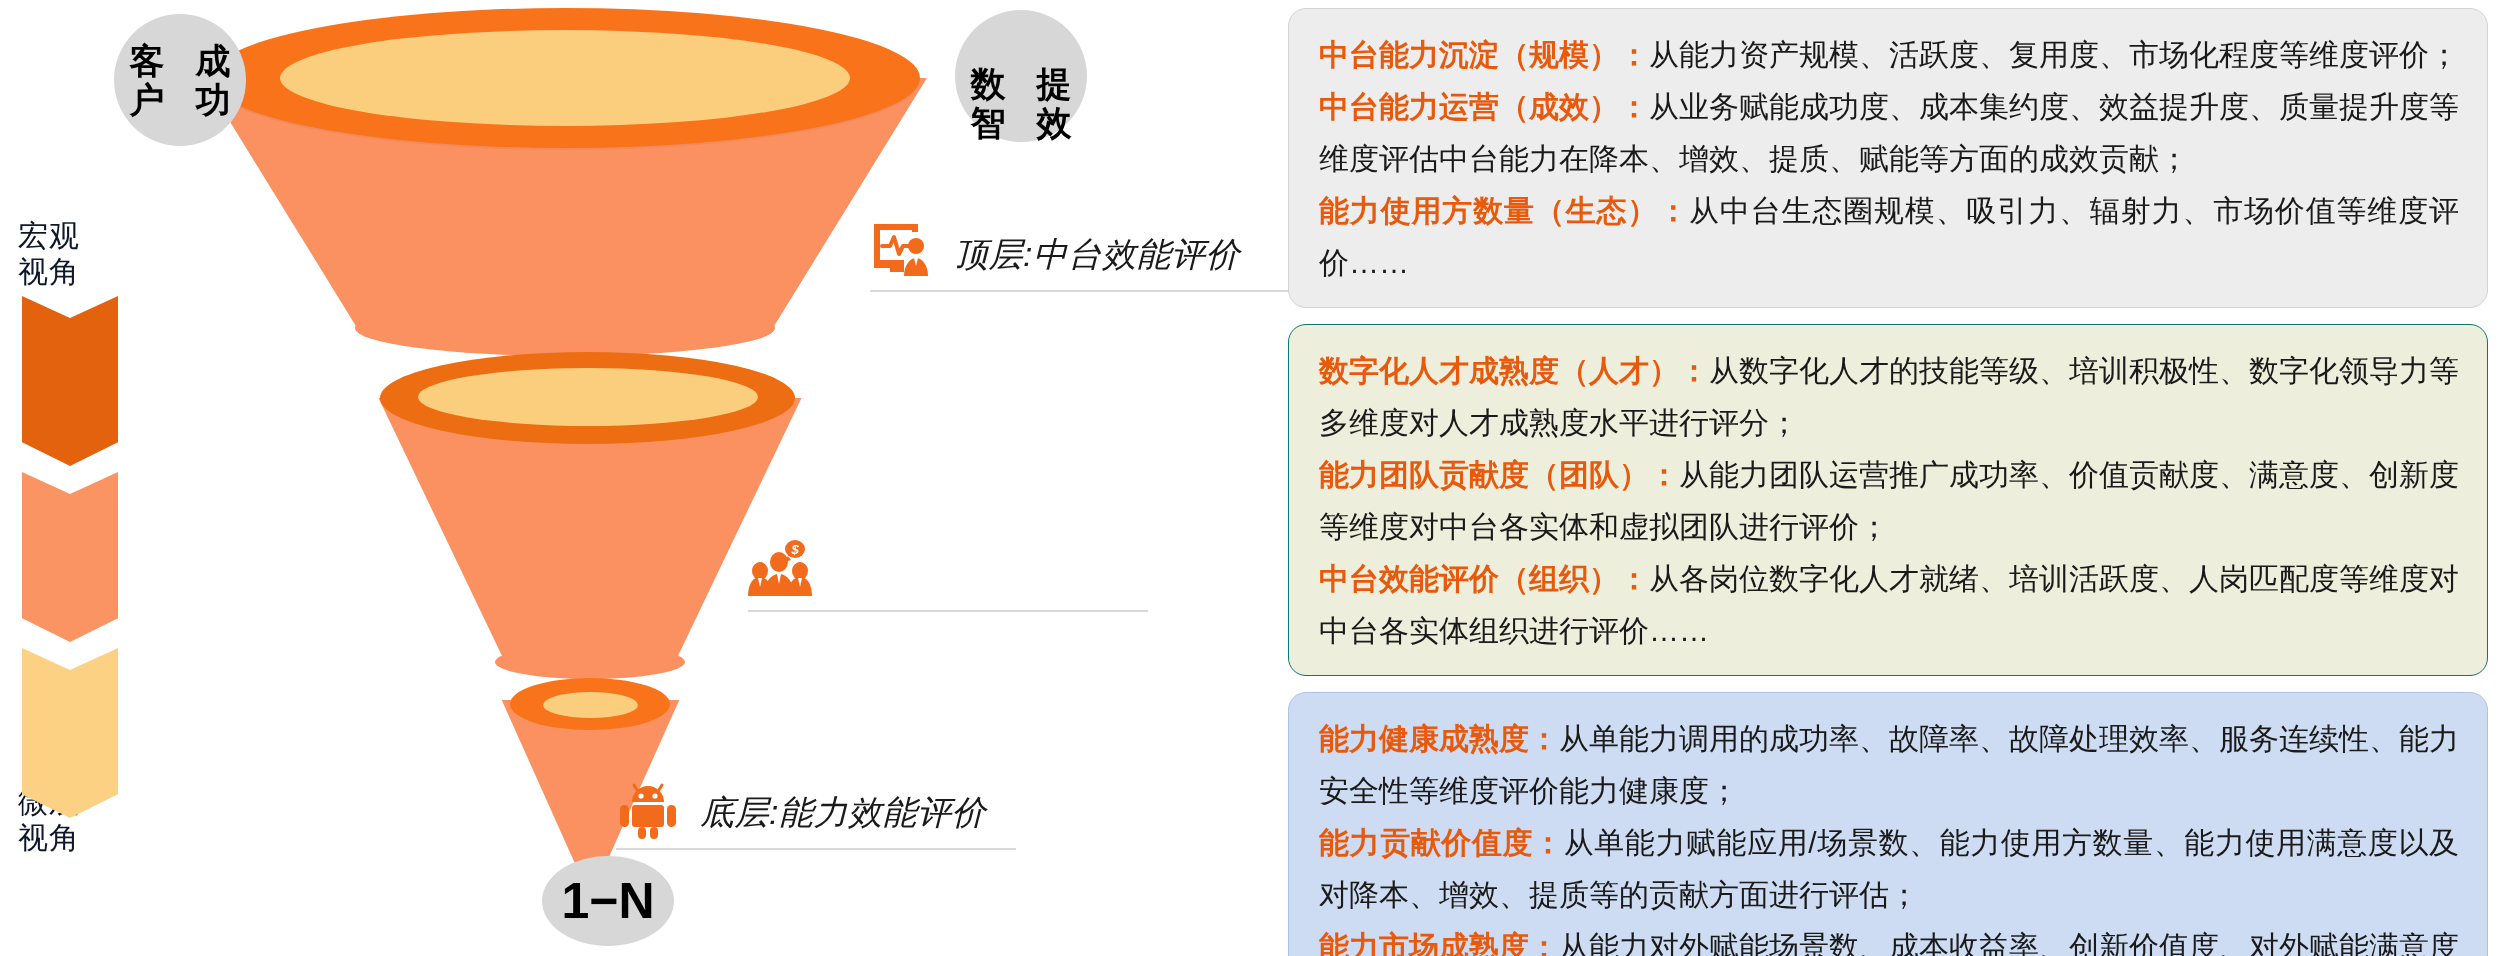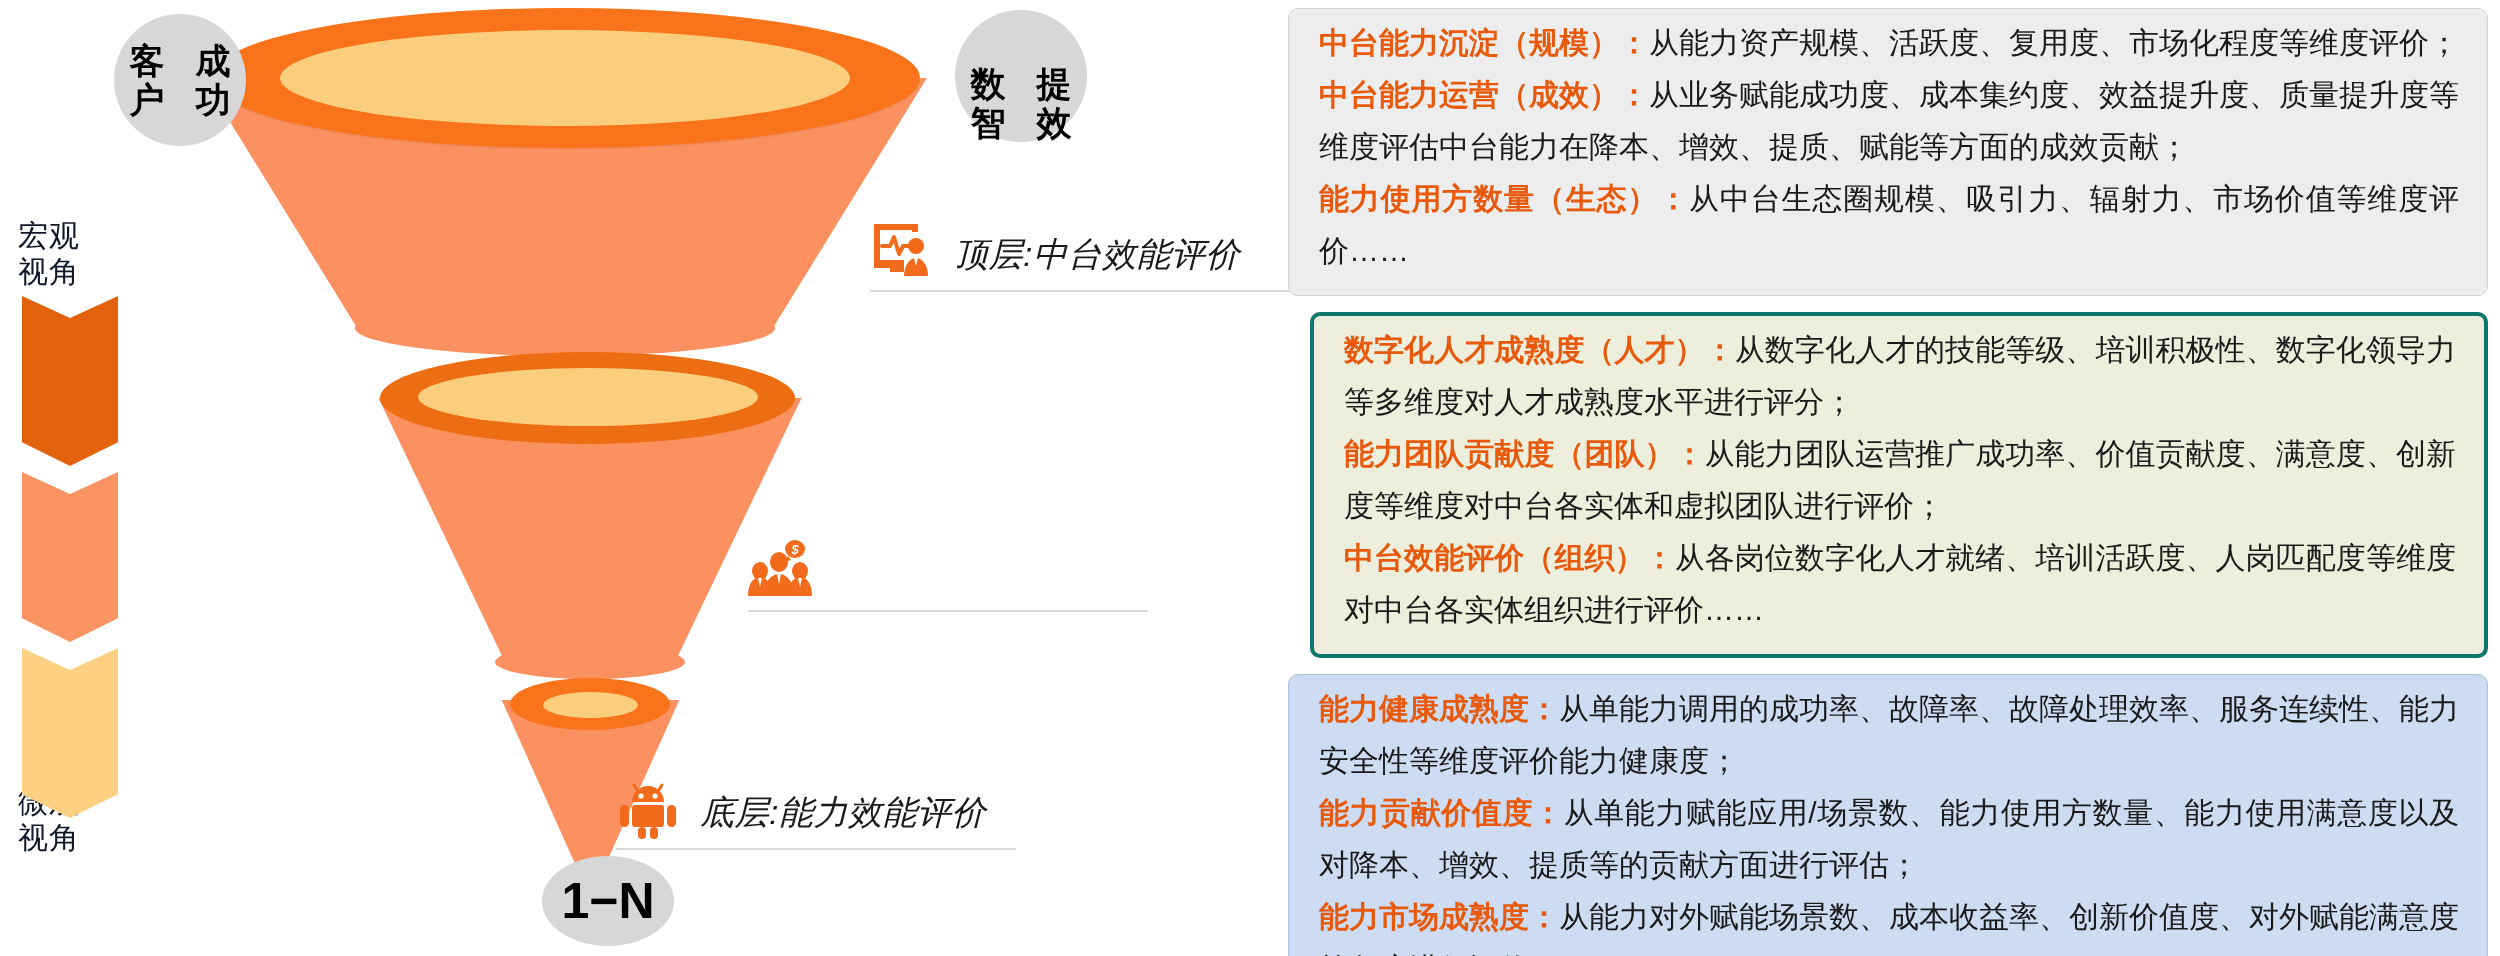--- a/index.html
+++ b/index.html
@@ -117,27 +117,27 @@
   .co-top{left:870px;top:218px;}
   .co-top .rule{width:420px;}
   .co-mid{left:748px;top:538px;}
   .co-mid .rule{width:400px;}
   .co-bot{left:616px;top:776px;}
   .co-bot .rule{width:400px;}
 
   
   .panels{position:absolute;left:1288px;top:8px;width:1200px;}
   .panel{
-    border-radius:10px;
-    padding:8px 28px 18px 30px;
+    border-radius:18px;
+    padding:20px 28px 18px 30px;
     box-sizing:border-box;
     margin-bottom:16px;
   }
   .p1{background:#EDEDED;border:1px solid #D3D3D3;}
-  .p2{background:#EDEEDC;border:4px solid #0f766e;margin-left:22px;}
+  .p2{background:#EDEEDC;border:1px solid #0f766e;}
   .p3{background:#CDDCF2;border:1px solid #AFC4E4;}
   .para{
     font-size:30px;line-height:52px;color:#1a1a1a;
     text-align:justify;
     word-break:break-all;
   }
   .para .hd{color:#E8590C;font-weight:bold;}
 </style>
 </head>
 <body>

